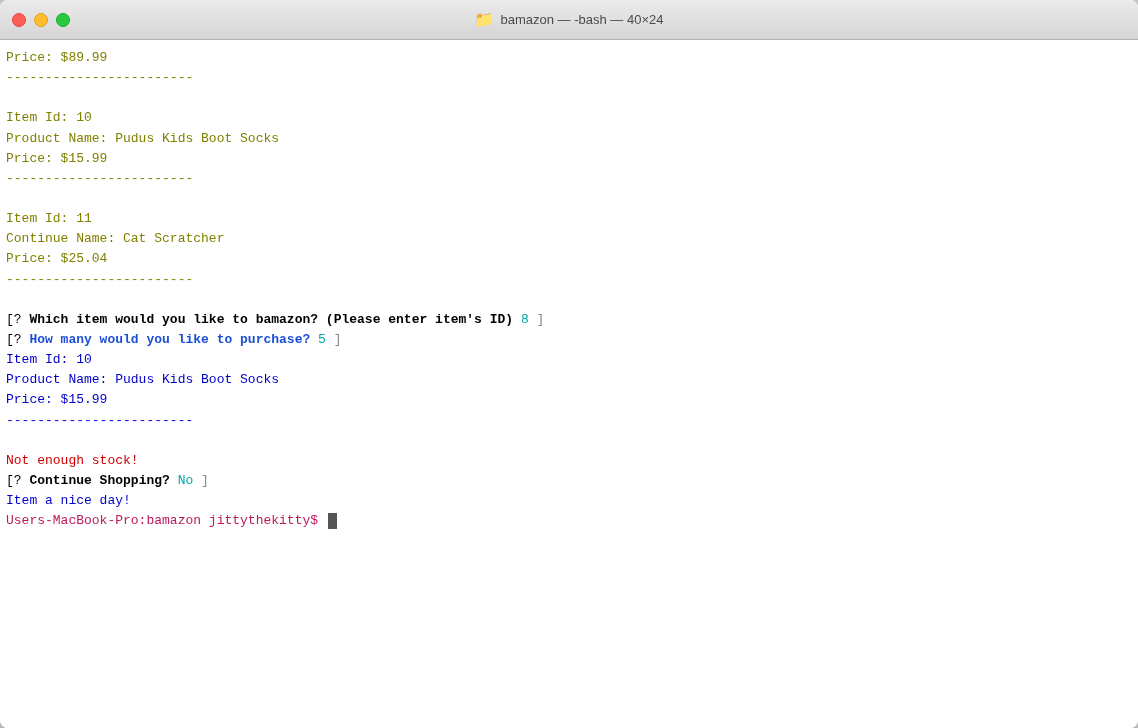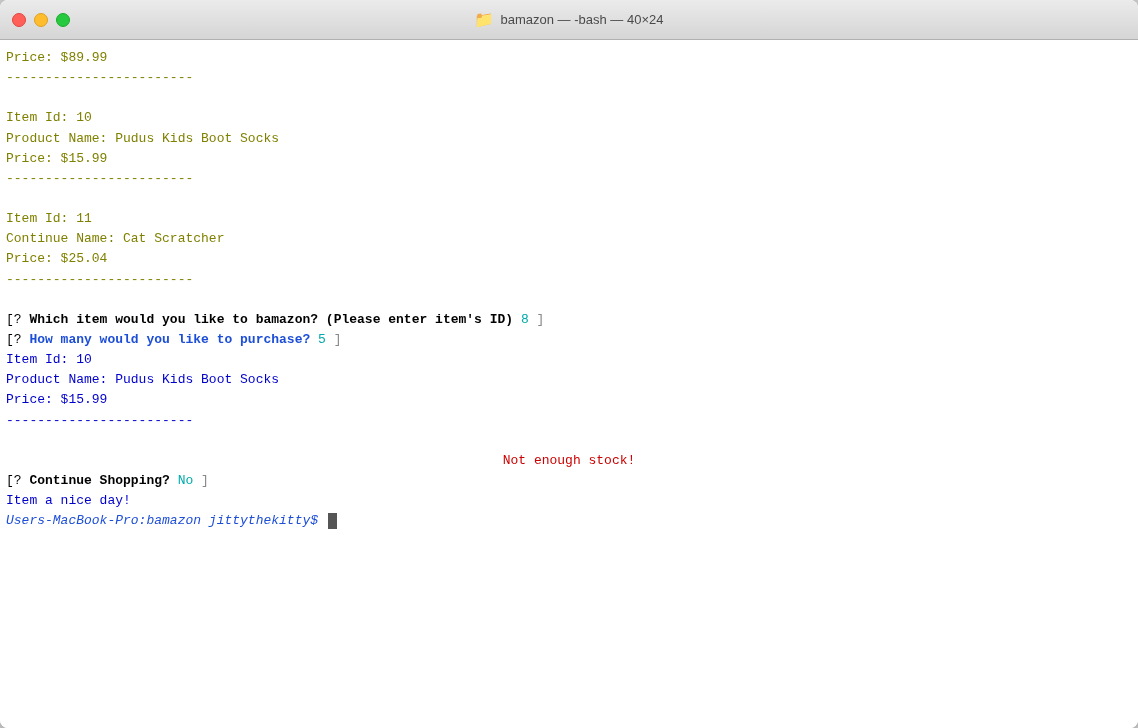--- a/index.html
+++ b/index.html
@@ -76,23 +76,23 @@
       line-height: 1.55;
     }
 
     .line {
       white-space: pre;
       display: block;
     }
 
     .olive { color: #808000; }
     .blue { color: #0000cd; }
-    .red { color: #cc0000; text-align: center; }
+    .red { color: #cc0000; }
     .cyan { color: #00aaaa; }
-    .dark-green { color: #1d4ed8; font-style: italic; }
+    .dark-green { color: #be185d; }
     .black { color: #000000; }
 
     .prompt-line {
       display: flex;
       align-items: center;
       white-space: pre;
     }
 
     .cursor {
       display: inline-block;

